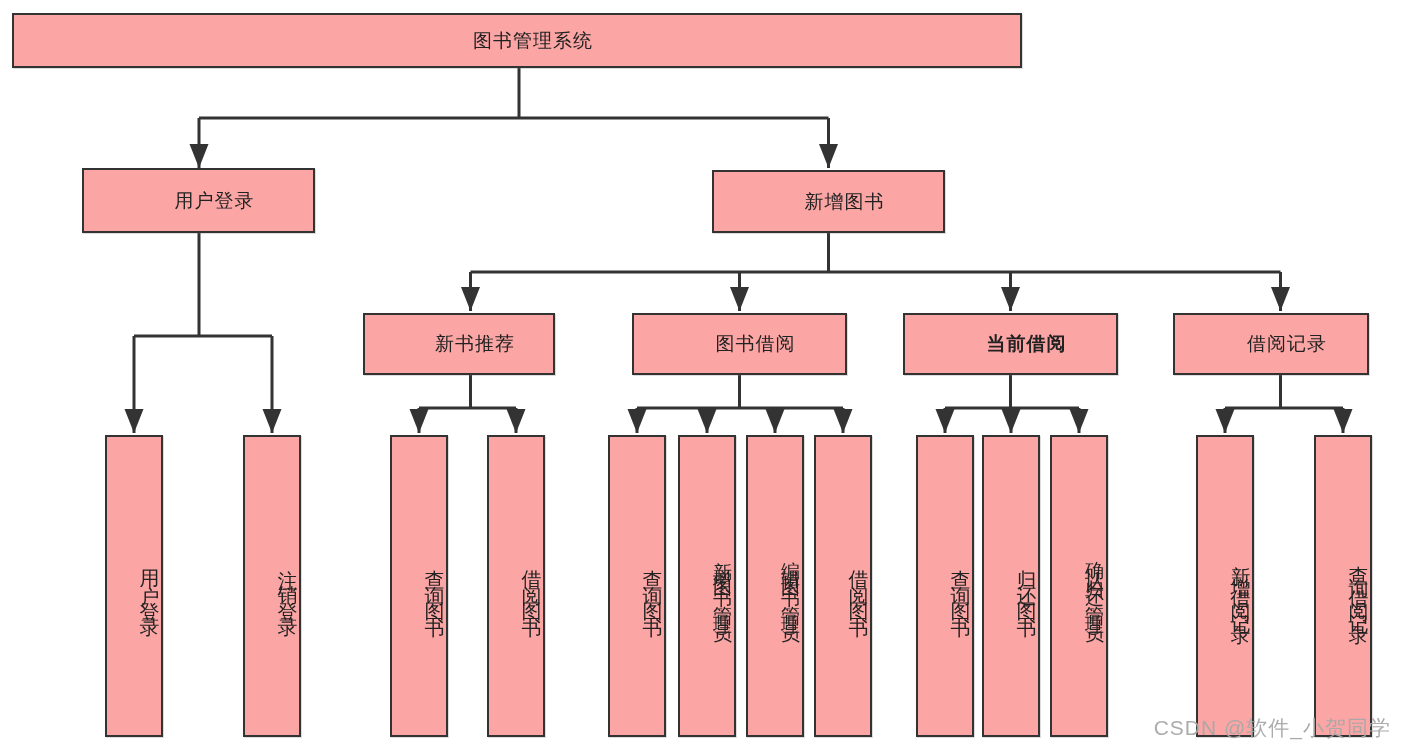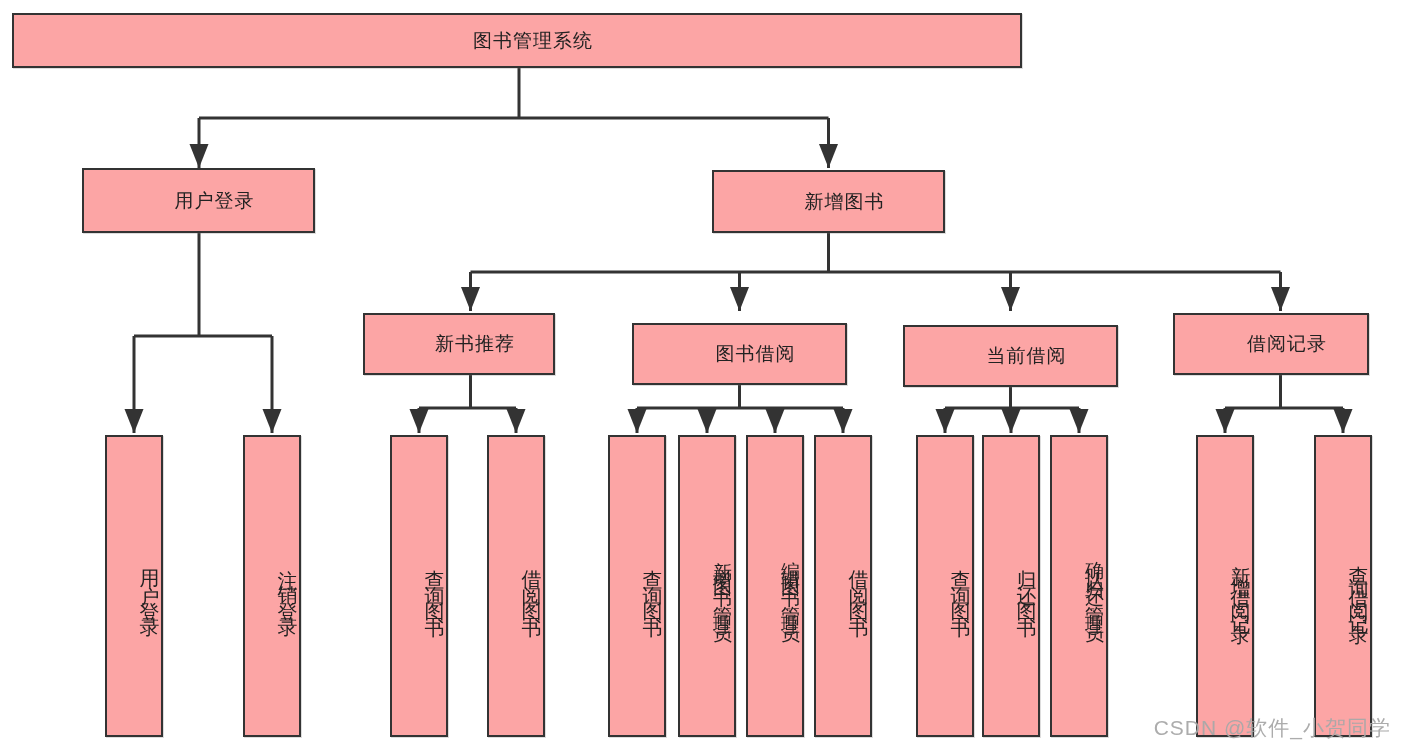--- a/index.html
+++ b/index.html
@@ -113,22 +113,22 @@
       <path d="M1343 408 V433" marker-end="url(#arr)"></path>
     </g>
   </svg>
 
   <div class="node h" style="left:12px; top:13px; width:1010px; height:55px;">图书管理系统</div>
 
   <div class="node h" style="left:82px; top:168px; width:233px; height:65px;">用户登录</div>
   <div class="node h" style="left:712px; top:170px; width:233px; height:63px;">新增图书</div>
 
   <div class="node h" style="left:363px; top:313px; width:192px; height:62px;">新书推荐</div>
-  <div class="node h" style="left:632px; top:313px; width:215px; height:62px;margin-top:10px;">图书借阅</div>
-  <div class="node h" style="left:903px; top:325px; width:215px; height:62px;">当前借阅</div>
+  <div class="node h" style="left:632px; top:313px; width:215px; height:62px;">图书借阅</div>
+  <div class="node h" style="left:903px; top:313px; width:215px; height:62px;font-weight:bold;">当前借阅</div>
   <div class="node h" style="left:1173px; top:313px; width:196px; height:62px;">借阅记录</div>
 
   <div class="node leaf" style="left:105px;">
     <span class="leaf-label">用户登录</span>
   </div>
   <div class="node leaf" style="left:243px;">
     <span class="leaf-label">注销登录</span>
   </div>
 
   <div class="node leaf" style="left:390px;">

